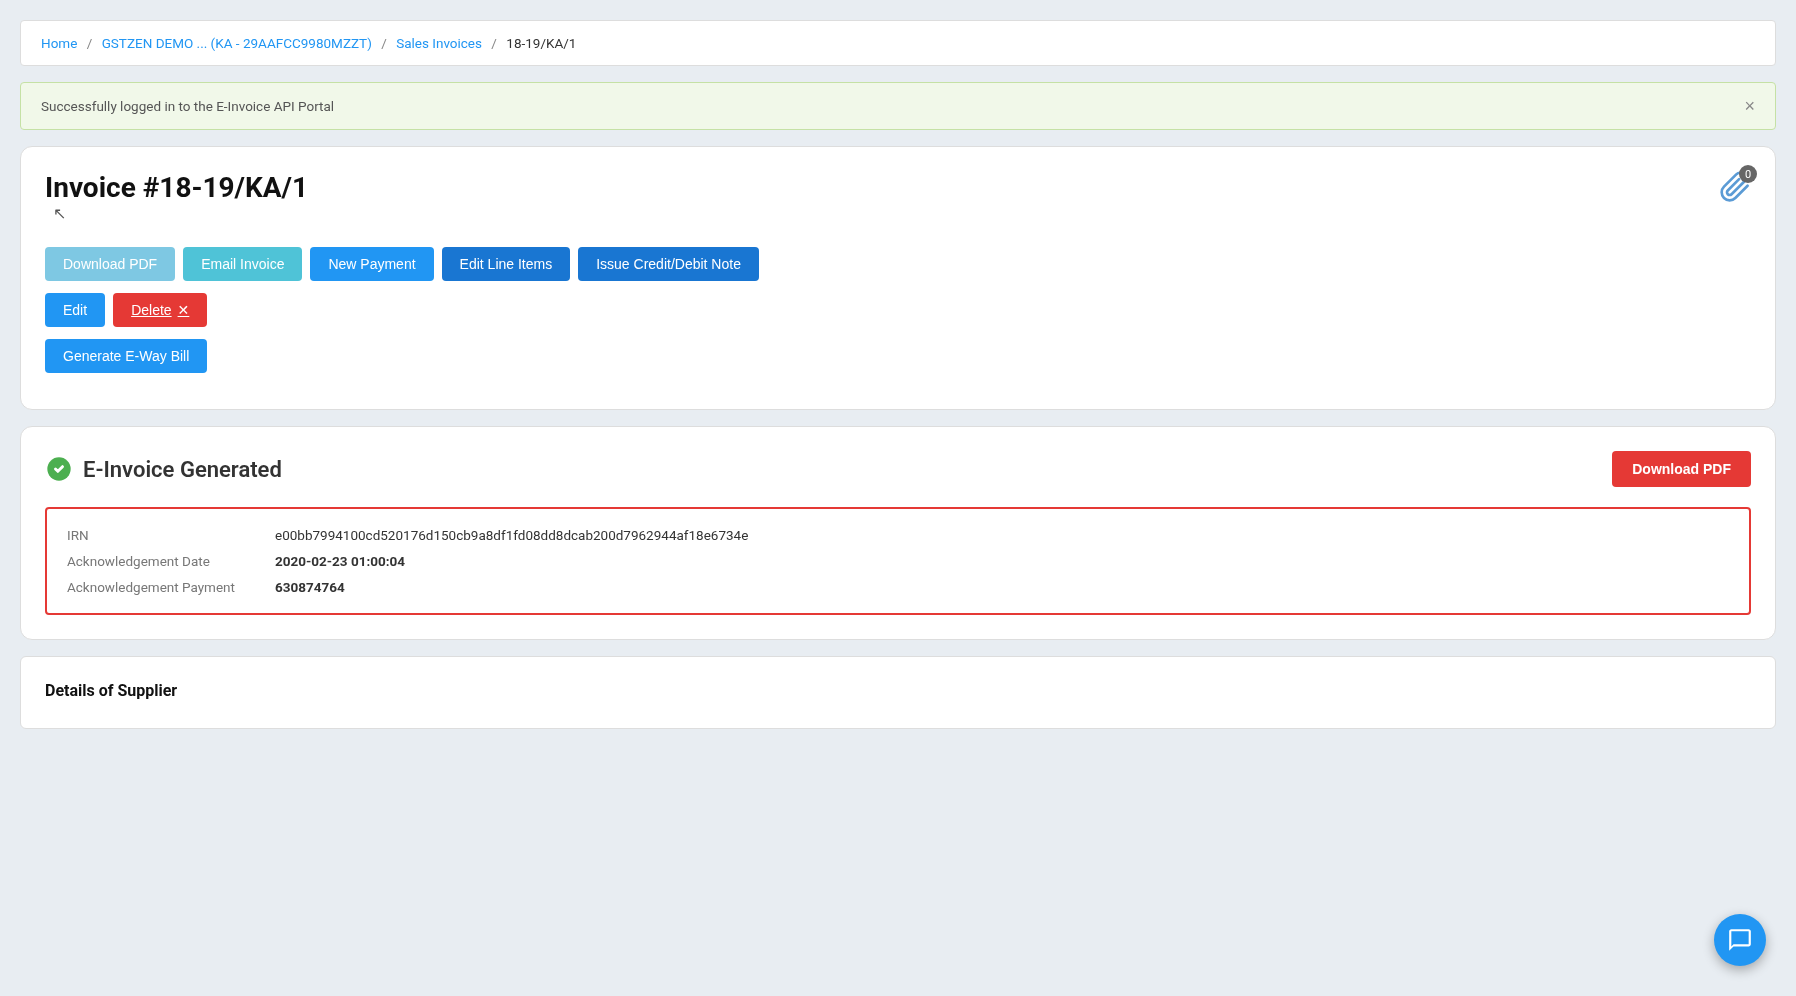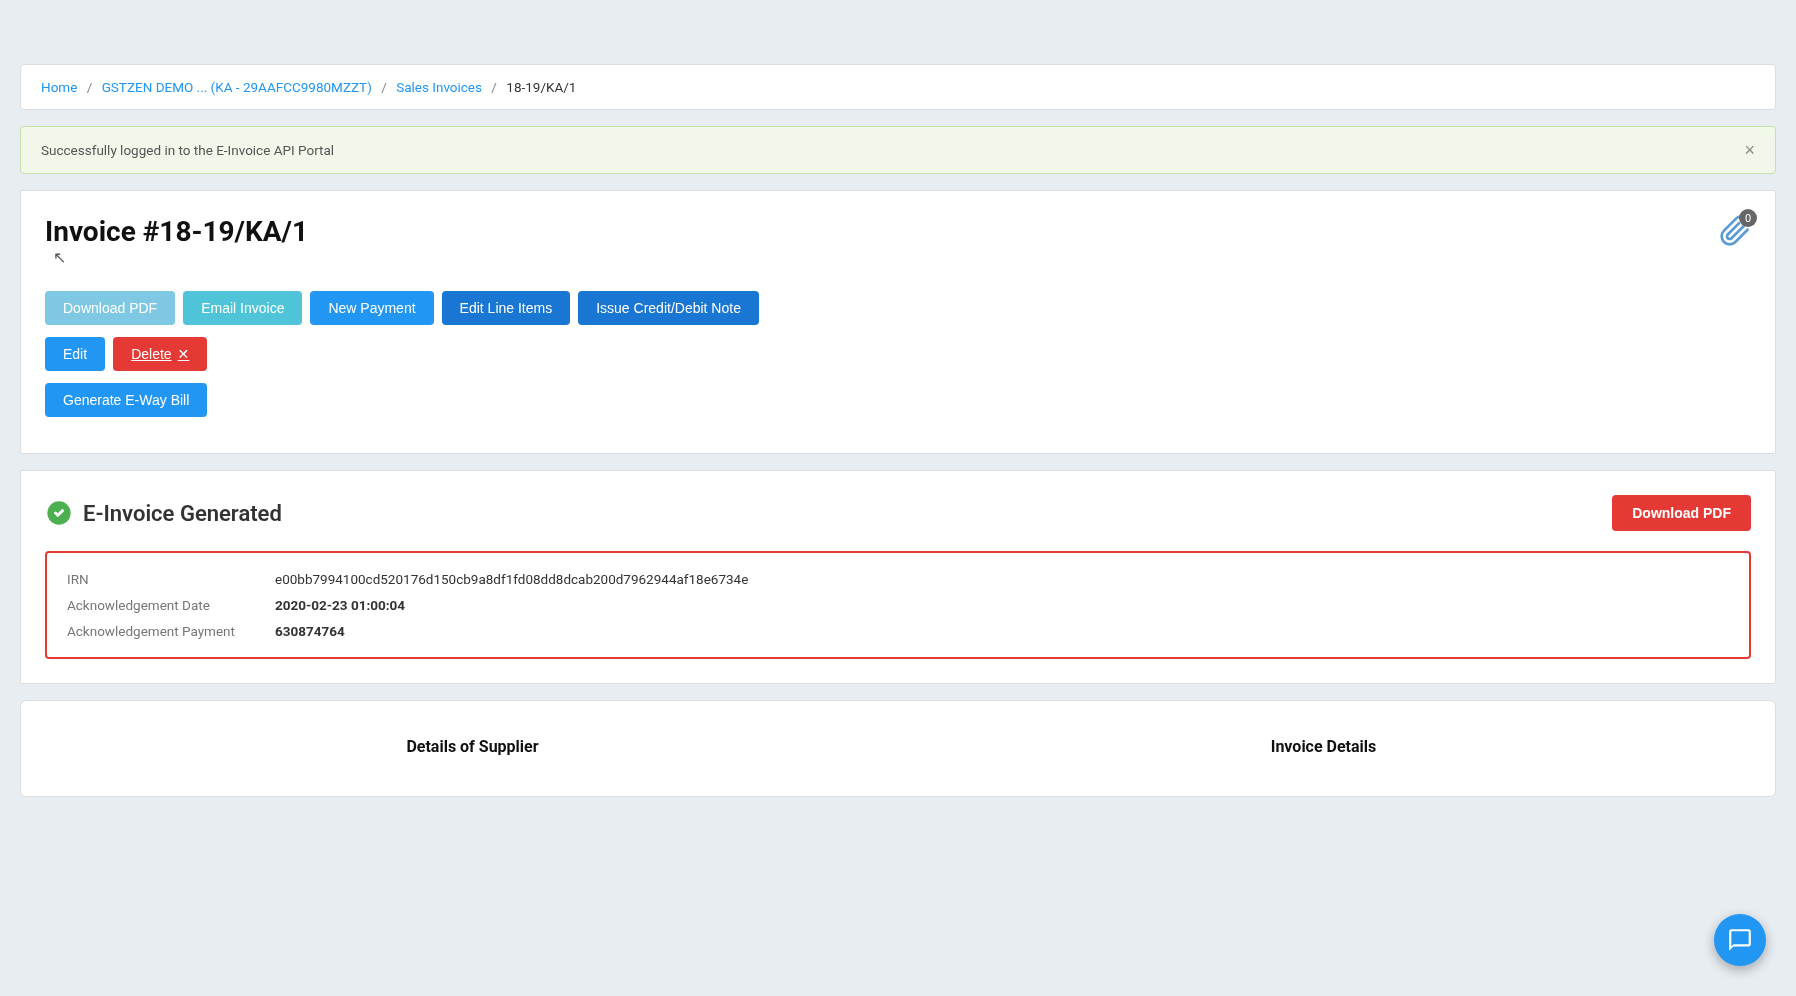--- a/index.html
+++ b/index.html
@@ -13,21 +13,20 @@
     }
 
     
     .breadcrumb {
       background: #fff;
       border: 1px solid #ddd;
       border-radius: 4px;
       padding: 14px 20px;
       margin-bottom: 16px;
       font-size: 13.5px;
-      margin-top: 44px;
     }
     .breadcrumb a {
       color: #2196F3;
       text-decoration: none;
     }
     .breadcrumb .sep {
       color: #888;
       margin: 0 6px;
     }
 
@@ -51,21 +50,21 @@
       cursor: pointer;
       font-size: 18px;
       color: #888;
       line-height: 1;
     }
 
     
     .card {
       background: #fff;
       border: 1px solid #ddd;
-      border-radius: 2px;
+      border-radius: 12px;
       padding: 24px;
       margin-bottom: 16px;
     }
 
     
     .invoice-header {
       display: flex;
       justify-content: space-between;
       align-items: flex-start;
       margin-bottom: 24px;
@@ -199,22 +198,21 @@
       color: #333;
       font-size: 13.5px;
       word-break: break-all;
     }
 
     
     .details-section {
       background: #fff;
       border: 1px solid #ddd;
       border-radius: 6px;
-      padding: 36px;
-      text-align: center;
+      padding: 24px;
     }
     .details-grid {
       display: grid;
       grid-template-columns: 1fr 1fr;
       gap: 20px;
     }
     .details-heading {
       font-size: 16px;
       font-weight: 700;
       color: #111;
@@ -330,23 +328,20 @@
       <span class="irn-value">630874764</span>
     </div>
   </div>
 </div>
 
 <div class="details-section">
   <div class="details-grid">
     <div>
       <div class="details-heading">Details of Supplier</div>
     </div>
-    <div>
-      <div class="details-heading">Invoice Details</div>
-    </div>
   </div>
 </div>
 
 <button class="chat-btn">
   <svg viewBox="0 0 24 24" fill="currentColor">
     <path d="M20 2H4c-1.1 0-2 .9-2 2v18l4-4h14c1.1 0 2-.9 2-2V4c0-1.1-.9-2-2-2zm0 14H6l-2 2V4h16v12z"></path>
   </svg>
 </button>
 
 </body></html>

